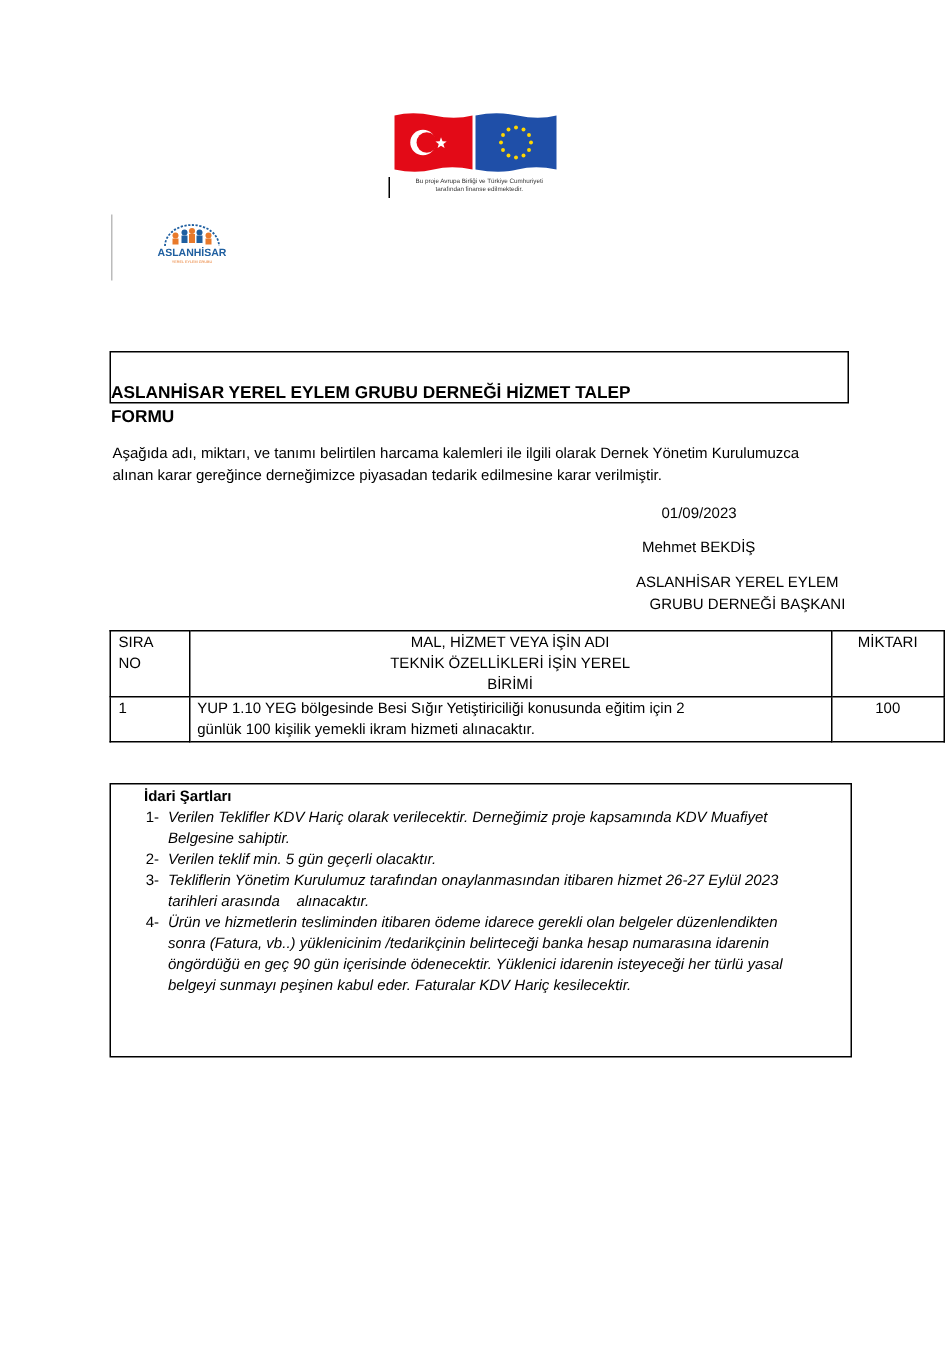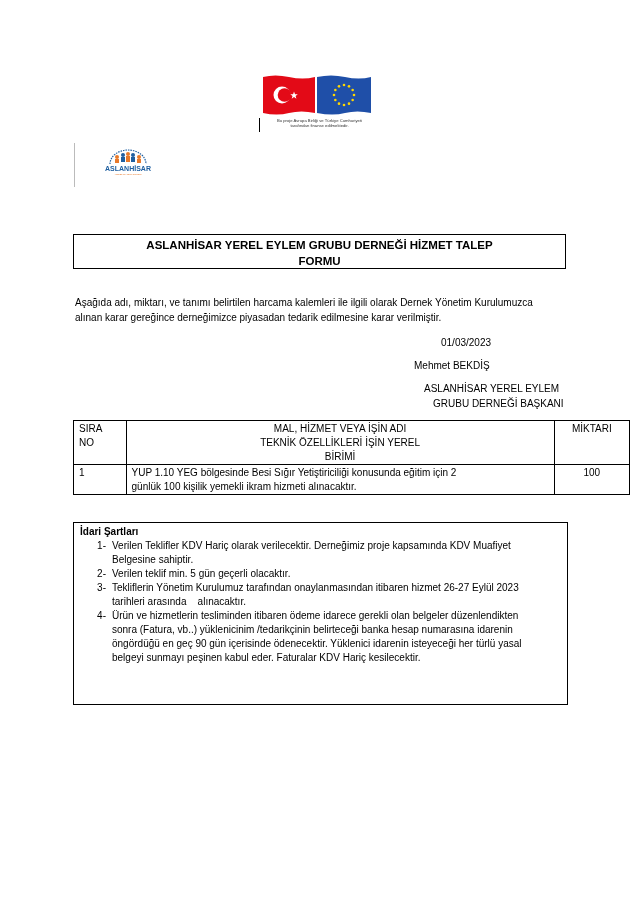--- a/index.html
+++ b/index.html
@@ -10,44 +10,44 @@
   
   #flags { left: 261px; top: 74px; width: 112px; height: 42px; }
   #eu-caption { left: 262px; top: 118px; width: 115px; font-size: 4.2px; line-height: 5px; color: #333; text-align: center; white-space: nowrap; }
   #eu-caption div { white-space: nowrap; }
   #caption-bar { left: 259px; top: 118px; width: 1px; height: 14px; background: #000; }
 
   #logo-bar { left: 74px; top: 143px; width: 1px; height: 44px; background: #bbb; }
   #logo { left: 102px; top: 147px; width: 52px; height: 30px; }
 
   
-  #title-box { left: 73px; top: 234px; width: 493px; height: 35px; border: 1px solid #000; box-sizing: border-box; text-align: center; font-weight: bold; font-size: 11.5px; line-height: 16px; padding-top: 2px; }
+  #title-box { left: 73px; top: 234px; width: 493px; height: 35px; border: 1px solid #000; box-sizing: border-box; text-align: left; font-weight: bold; font-size: 11.5px; line-height: 16px; padding-top: 19px; }
 
   #intro { left: 75px; top: 296px; width: 500px; font-size: 10px; line-height: 14.5px; }
   #intro div { white-space: nowrap; }
 
   #date { left: 441px; top: 336px; }
-  #signer { left: 414px; top: 359px; }
+  #signer { left: 428px; top: 359px; }
   #org1 { left: 424px; top: 382px; }
   #org2 { left: 433px; top: 397px; }
 
   
   #items-table { left: 73px; top: 420px; width: 557px; border-collapse: collapse; font-size: 10px; line-height: 14px; }
   #items-table td { border: 1px solid #000; vertical-align: top; padding: 1px 5px 0 5px; }
   #items-table td.c1 { width: 35px; }
   #items-table td.c2 { width: 364px; margin-left: 23px; }
   #items-table td.center { text-align: center; }
   #items-table td.c3 { width: 55px; text-align: center; }
 
   
   #cond-box { left: 73px; top: 522px; width: 495px; height: 183px; border: 1px solid #000; box-sizing: border-box; padding: 2px 6px; font-size: 10px; line-height: 14px; }
-  #cond-title { font-weight: bold; }
+  #cond-title { font-weight: bold; margin-left: 16px; }
   .cond-item { display: flex; }
   .cond-num { width: 32px; flex: none; text-align: right; padding-right: 6px; box-sizing: border-box; }
-  .cond-body { flex: 1; }
+  .cond-body { flex: 1; font-style: italic; }
   .cond-body div { white-space: nowrap; }
 </style>
 </head>
 <body>
 
 <svg id="flags" class="abs" viewBox="0 0 112 42">
   <g>
     <path d="M2,3 Q14,0 28,3 T54,3 L54,39 Q40,36 28,39 T2,39 Z" fill="#e30a17"></path>
     <circle cx="21" cy="21" r="8.5" fill="#ffffff"></circle>
     <circle cx="23.5" cy="21" r="6.8" fill="#e30a17"></circle>
@@ -99,21 +99,21 @@
 <div id="title-box" class="abs">
   <div>ASLANHİSAR YEREL EYLEM GRUBU DERNEĞİ HİZMET TALEP</div>
   <div>FORMU</div>
 </div>
 
 <div id="intro" class="abs">
   <div>Aşağıda adı, miktarı, ve tanımı belirtilen harcama kalemleri ile ilgili olarak Dernek Yönetim Kurulumuzca</div>
   <div>alınan karar gereğince derneğimizce piyasadan tedarik edilmesine karar verilmiştir.</div>
 </div>
 
-<div id="date" class="abs txt">01/03/2023</div>
+<div id="date" class="abs txt">01/09/2023</div>
 <div id="signer" class="abs txt">Mehmet BEKDİŞ</div>
 <div id="org1" class="abs txt">ASLANHİSAR YEREL EYLEM</div>
 <div id="org2" class="abs txt">GRUBU DERNEĞİ BAŞKANI</div>
 
 <table id="items-table" class="abs">
   <tbody>
       <tr>
     <td class="c1">
       <div>SIRA</div>
       <div>NO</div>

